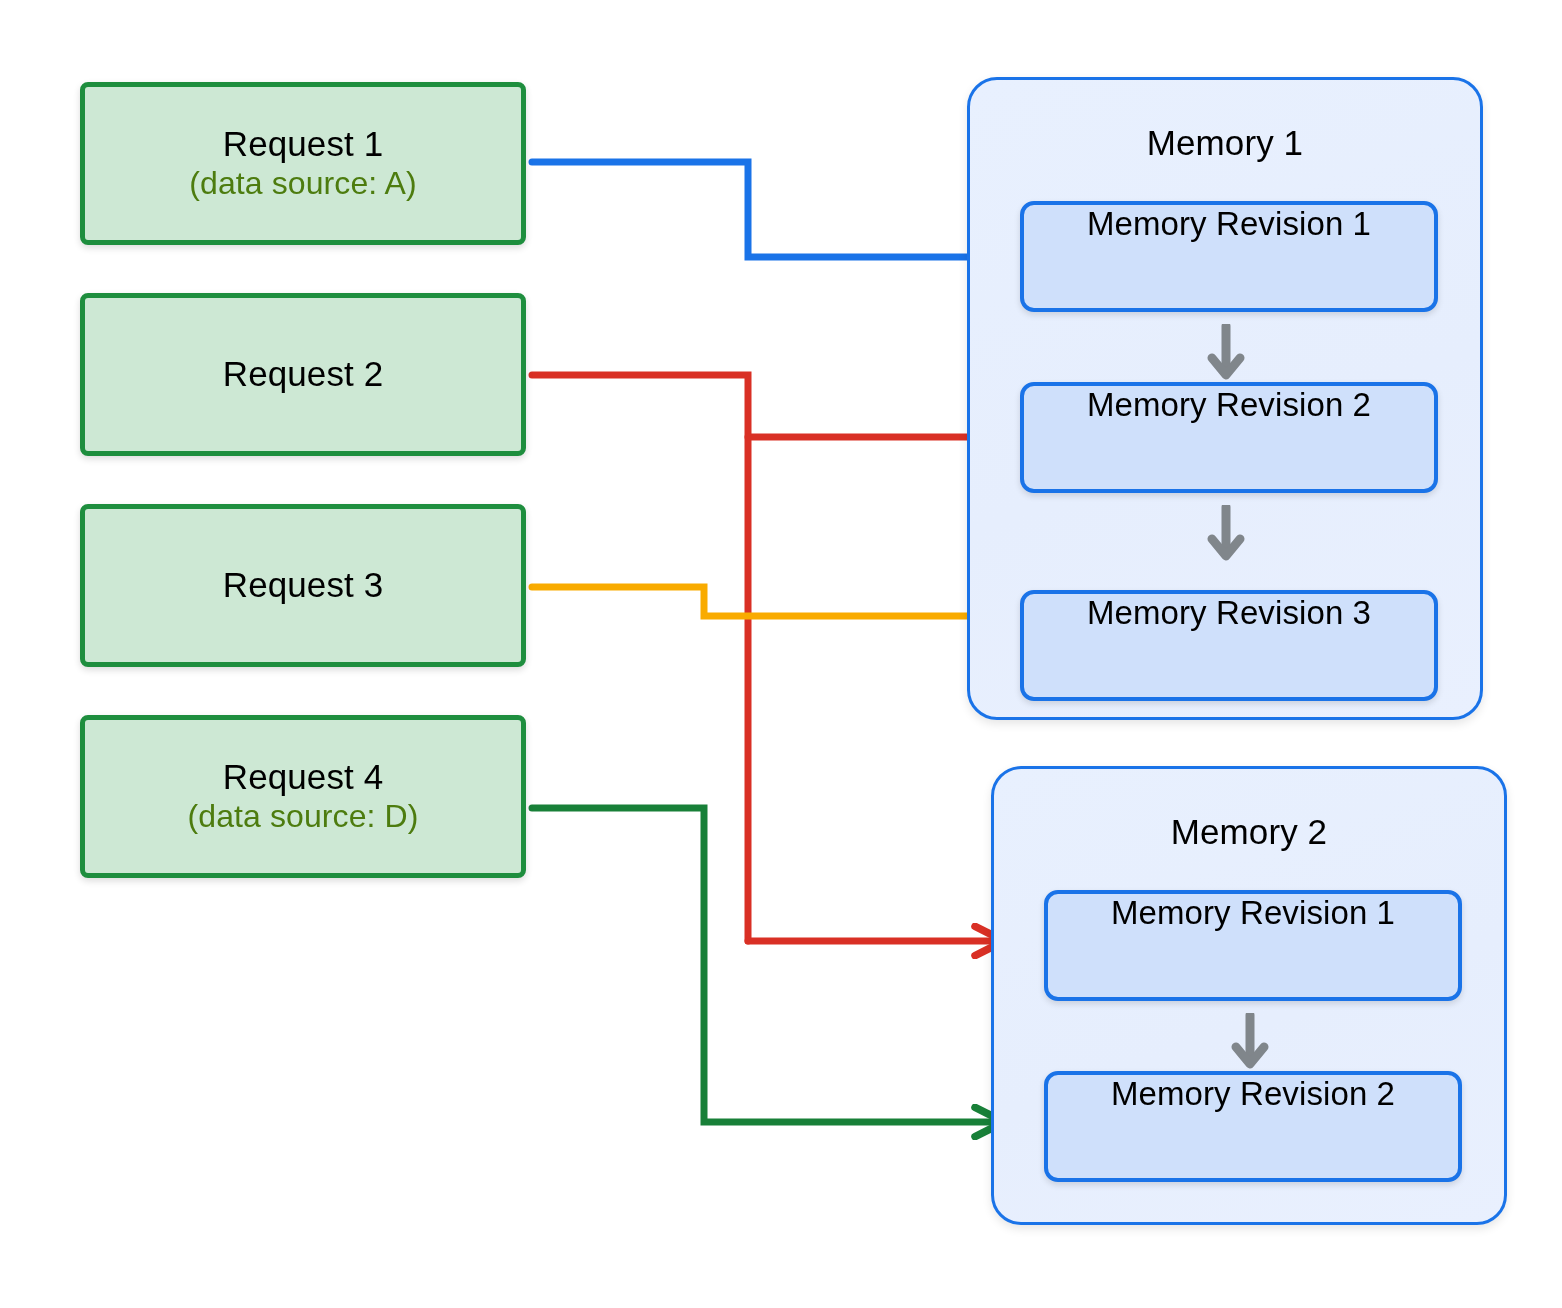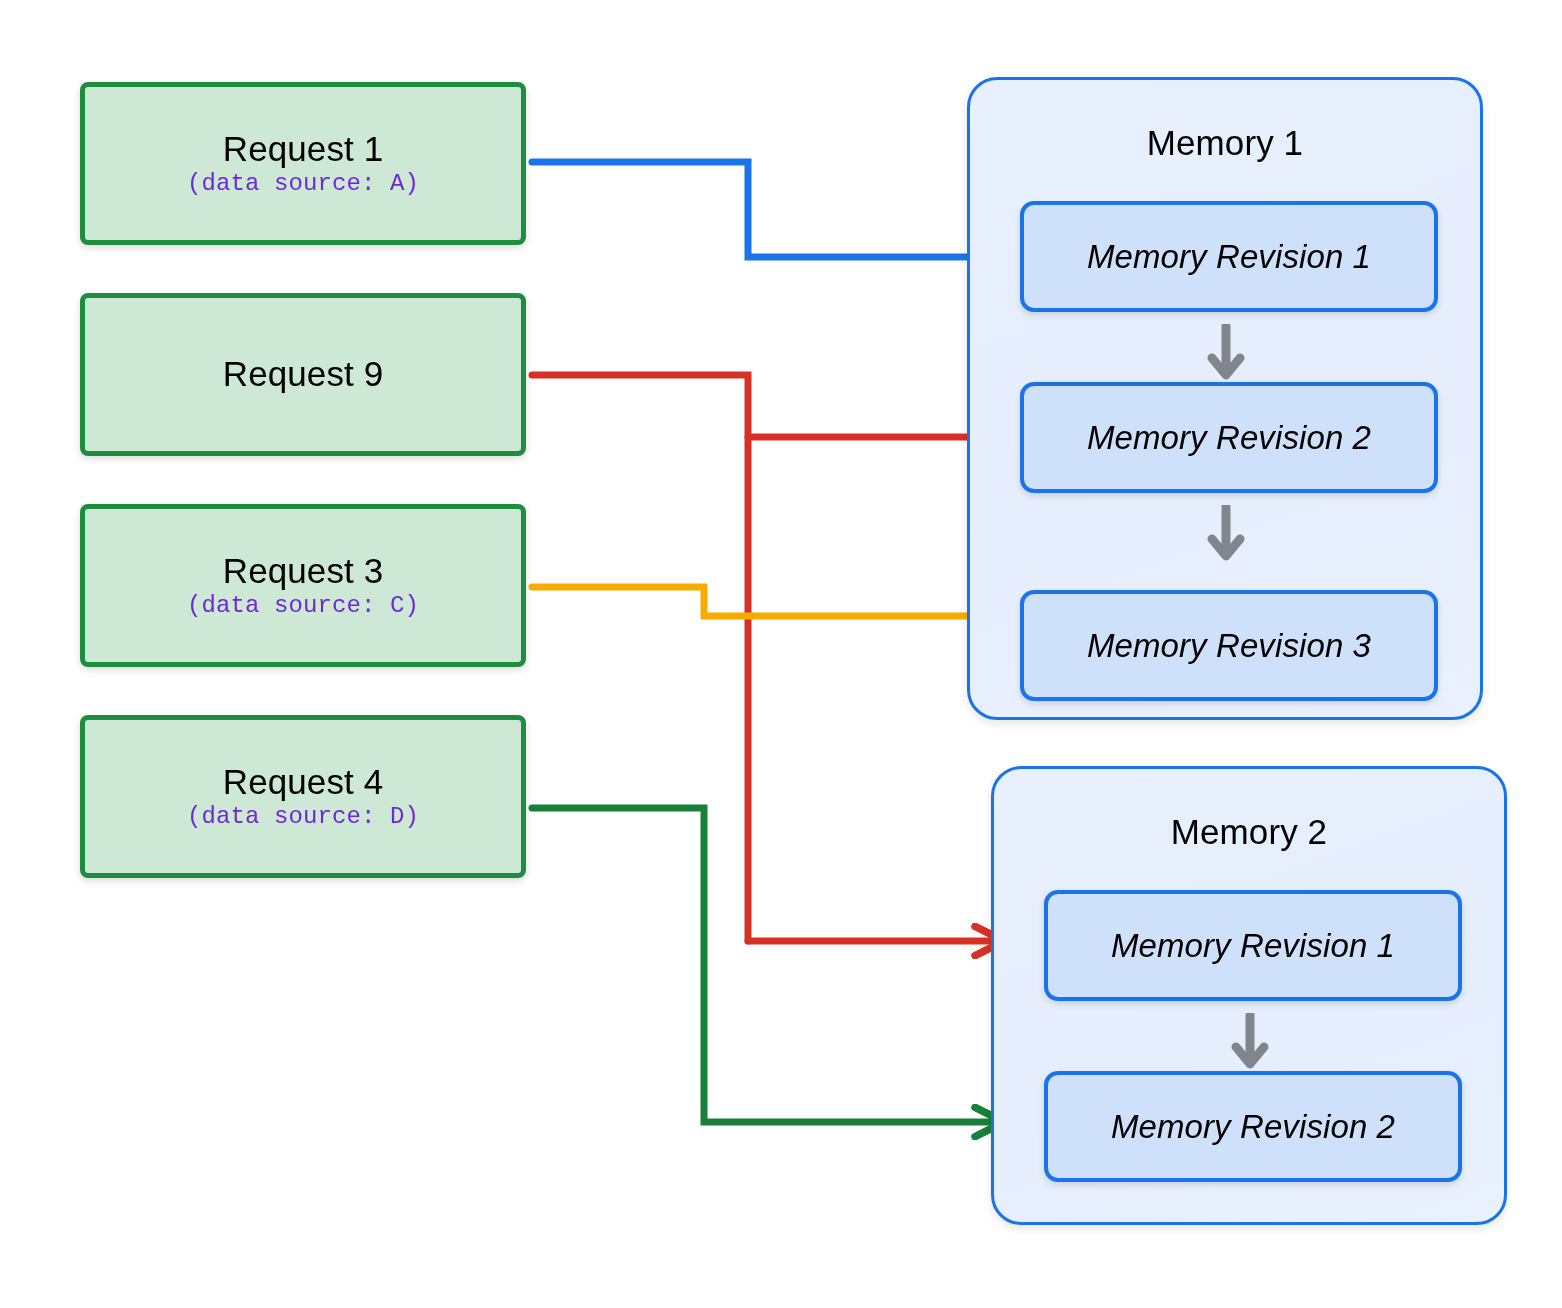--- a/index.html
+++ b/index.html
@@ -41,25 +41,24 @@
     justify-content: center;
     box-shadow: 0 3px 7px rgba(0,0,0,0.14);
   }
   .request-title {
     font-size: 35px;
     color: #000000;
     line-height: 1.16;
     letter-spacing: 0.1px;
   }
   .request-sub {
-    font-size: 24px;
-    color: #6d28d9;
+    font-size: 32px;
+    color: #4d7c0f;
     line-height: 1.22;
     letter-spacing: 0.1px;
-    font-family: Liberation Mono, monospace;
   }
 
   
   .memory-container {
     position: absolute;
     box-sizing: border-box;
     border: 3px solid #1a73e8;
     border-radius: 30px;
     background: linear-gradient(160deg, #e8f0fe 0%, #e6eefd 55%, #e9f0fe 100%);
     box-shadow: 0 4px 10px rgba(0,0,0,0.10);
@@ -73,24 +72,22 @@
     color: #000000;
     letter-spacing: 0.1px;
   }
   .revision-box {
     position: absolute;
     box-sizing: border-box;
     border: 4px solid #1a73e8;
     border-radius: 14px;
     background: #cfe0fb;
     display: flex;
-    align-items: center;
     justify-content: center;
     box-shadow: 0 3px 6px rgba(0,0,0,0.13);
-    font-style: italic;
   }
   .revision-label {
     font-size: 33px;
     color: #000000;
     letter-spacing: 0.1px;
   }
   .rev-arrow {
     position: absolute;
     width: 40px;
     height: 56px;
@@ -128,26 +125,25 @@
 
     <path d="M 532 808 L 704 808 L 704 1122 L 1002 1122" fill="none" stroke="#188038" stroke-width="7" stroke-linecap="round" stroke-linejoin="miter" marker-end="url(#ah-green)"></path>
   </svg>
 
   <div class="request-box" style="left:80px; top:82px;">
     <div class="request-title">Request 1</div>
     <div class="request-sub">(data source: A)</div>
   </div>
 
   <div class="request-box" style="left:80px; top:293px;">
-    <div class="request-title">Request 9</div>
+    <div class="request-title">Request 2</div>
   </div>
 
   <div class="request-box" style="left:80px; top:504px;justify-content:center;">
     <div class="request-title">Request 3</div>
-    <div class="request-sub">(data source: C)</div>
   </div>
 
   <div class="request-box" style="left:80px; top:715px;">
     <div class="request-title">Request 4</div>
     <div class="request-sub">(data source: D)</div>
   </div>
 
   <div class="memory-container" style="left:967px; top:77px; width:516px; height:643px;padding-left:47px;">
     <div class="memory-title" style="top:43px;">Memory 1</div>
 

